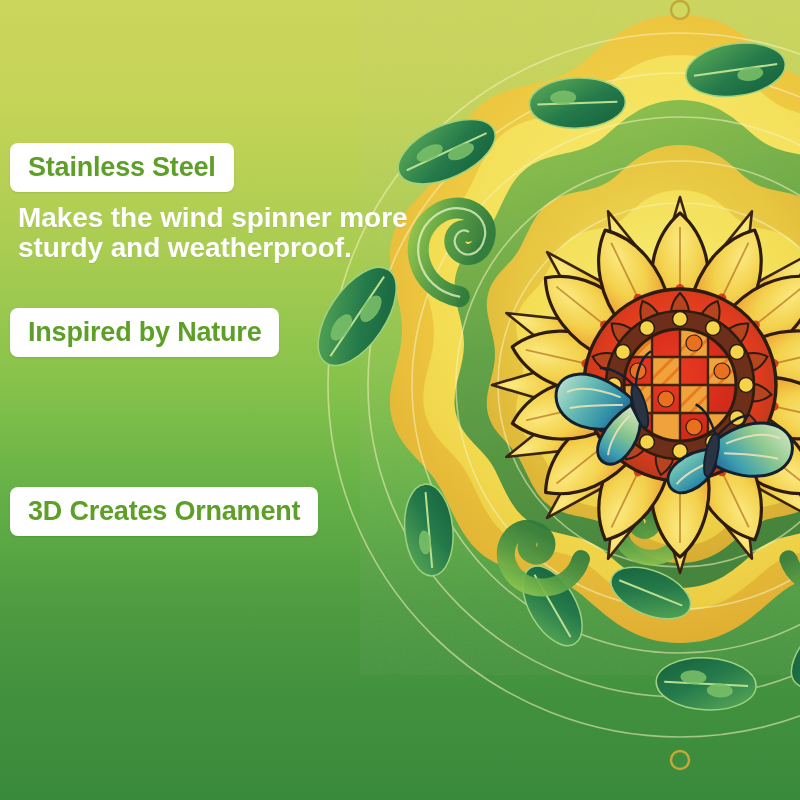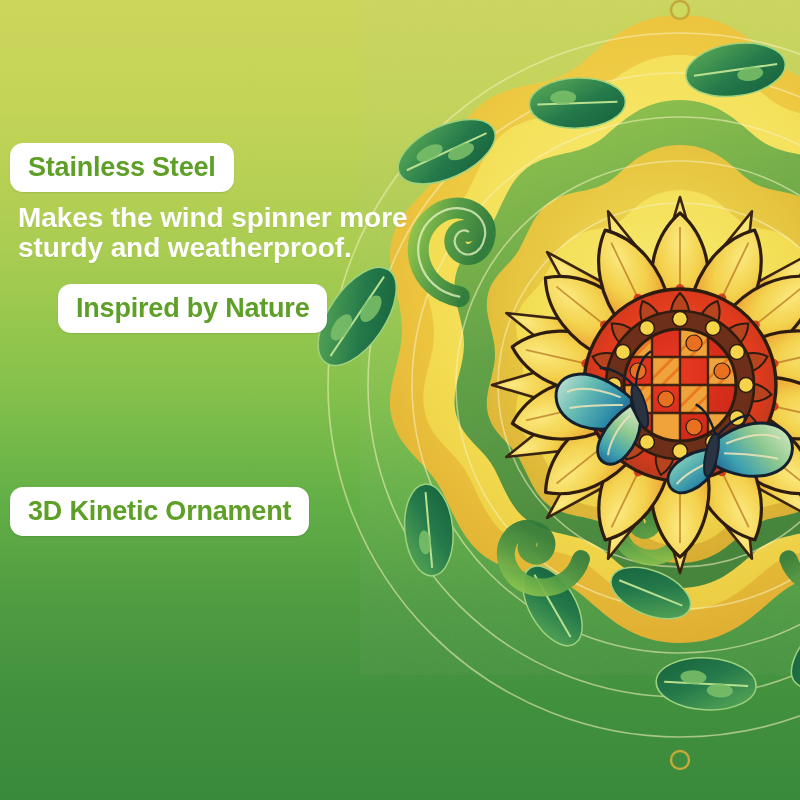--- a/index.html
+++ b/index.html
@@ -48,27 +48,27 @@
   
   .features {
     position: absolute;
     left: 0; top: 0;
     width: 470px;
     height: 800px;
   }
 
   .feature { position: absolute; left: 10px; }
   .feature.f1 { top: 143px; }
-  .feature.f2 { top: 284px; margin-left: 48px; }
+  .feature.f2 { top: 308px; }
   .feature.f3 { top: 487px; }
 
   .badge {
     display: inline-block;
     background: #ffffff;
-    border-radius: 13px;
+    border-radius: 8px;
     padding: 9px 18px 10px 18px;
     box-shadow: 0 1px 2px rgba(0,0,0,0.10);
   }
   .badge-text {
     display: block;
     color: #5d9f27;
     font-size: 27px;
     font-weight: bold;
     line-height: 30px;
     letter-spacing: -0.2px;
@@ -466,18 +466,18 @@
     </div>
 
     <div class="feature f2">
       <div class="badge">
         <span class="badge-text">Inspired by Nature</span>
       </div>
     </div>
 
     <div class="feature f3">
       <div class="badge">
-        <span class="badge-text">3D Kinetic Ornament</span>
+        <span class="badge-text">3D Creates Ornament</span>
       </div>
     </div>
 
   </div>
 </div>
 
 </body></html>

